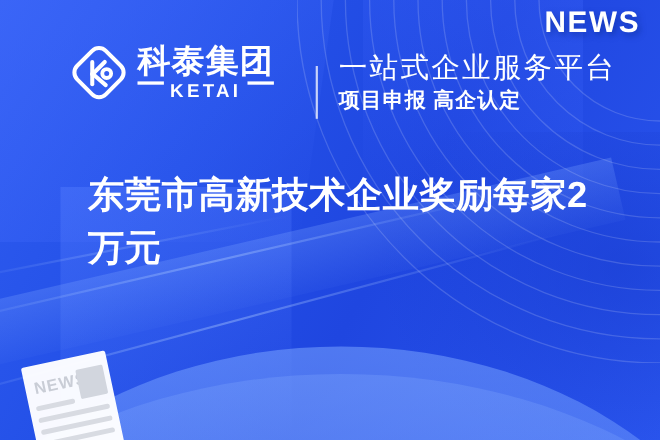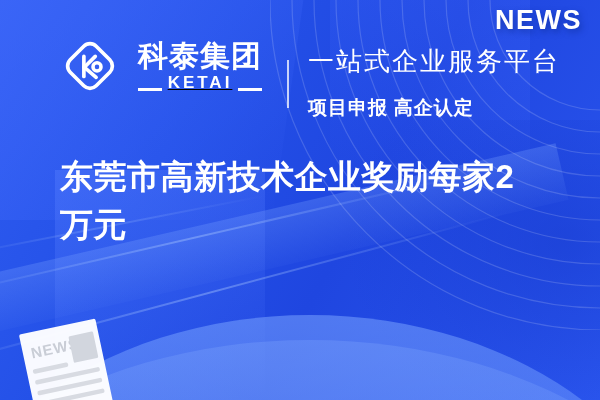--- a/index.html
+++ b/index.html
@@ -118,21 +118,21 @@
     width: 600px;
     height: 140px;
   }
 
   .logo-block {
     position: absolute;
     left: 62px;
     top: 38px;
     display: flex;
     align-items: center;
-    gap: 20px;
+    gap: 7px;
   }
 
   .logo-mark {
     width: 56px;
     height: 56px;
     flex: none;
   }
 
   .logo-words {
     display: flex;
@@ -143,24 +143,23 @@
   .logo-cn {
     color: #ffffff;
     font-size: 30px;
     font-weight: bold;
     letter-spacing: 1px;
     line-height: 1;
     white-space: nowrap;
   }
   .logo-en-row {
     display: flex;
-    align-items: flex-end;
+    align-items: flex-start;
     gap: 6px;
     width: 100%;
-    text-decoration: underline;
   }
   .logo-dash {
     height: 3px;
     background: #ffffff;
     flex: 1 1 auto;
     min-width: 10px;
   }
   .logo-en {
     color: #ffffff;
     font-size: 17px;
@@ -186,21 +185,21 @@
   }
   .tagline-main {
     color: #ffffff;
     font-size: 26px;
     font-weight: normal;
     letter-spacing: 2px;
     line-height: 1.15;
     white-space: nowrap;
   }
   .tagline-sub {
-    margin-top: 20px;
+    margin-top: 4px;
     color: #ffffff;
     font-family: "Liberation Serif", "DejaVu Serif", serif;
     font-size: 19px;
     font-weight: bold;
     letter-spacing: 1px;
     line-height: 1.2;
     white-space: nowrap;
   }
 
   .news-label {
@@ -211,21 +210,21 @@
     font-size: 27px;
     font-weight: bold;
     letter-spacing: 1.5px;
     line-height: 1;
     text-shadow: 2px 3px 6px rgba(10,40,140,0.55);
   }
 
   
   .title {
     position: absolute;
-    left: 60px;
+    left: 80px;
     top: 153px;
     width: 480px;
     color: #ffffff;
     font-size: 33px;
     font-weight: bold;
     line-height: 1.46;
     letter-spacing: 0.5px;
   }
 
   

